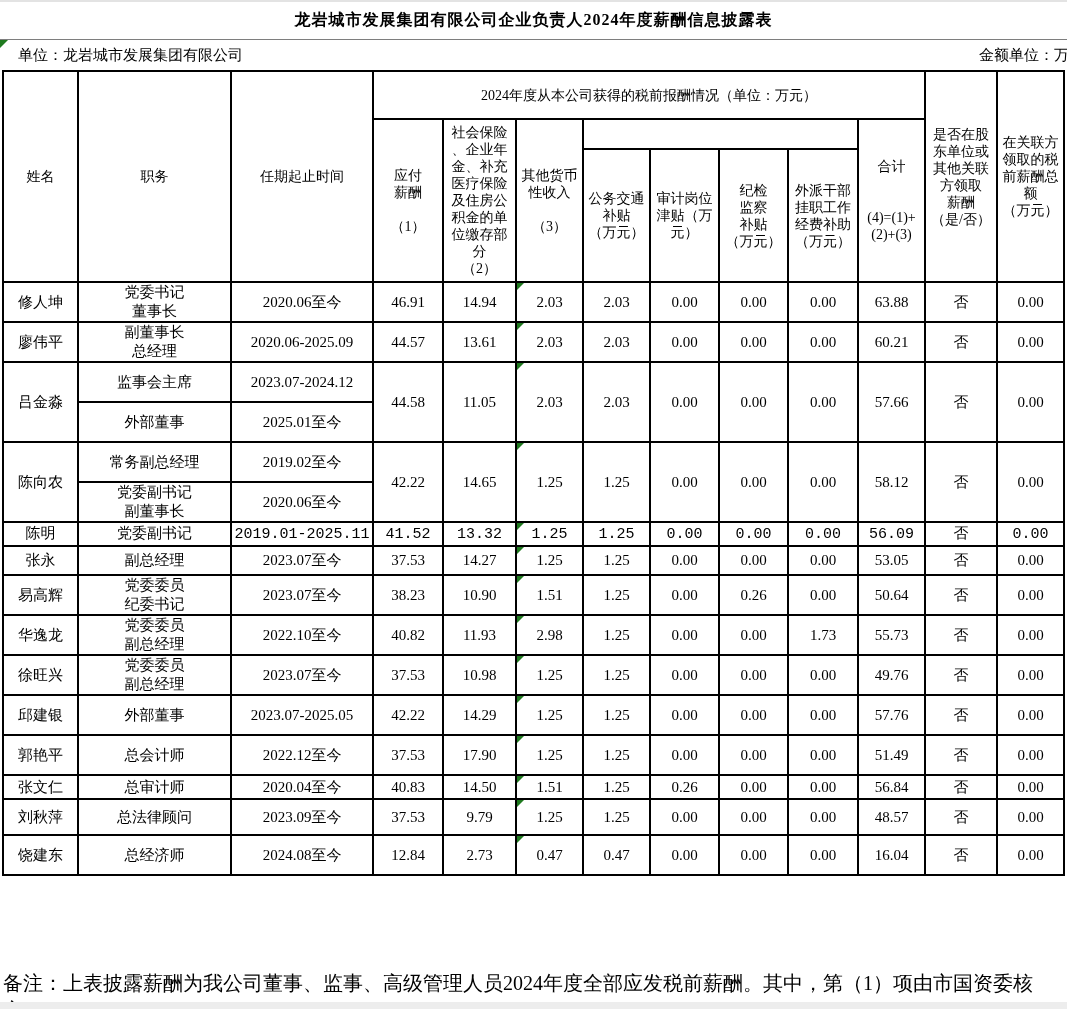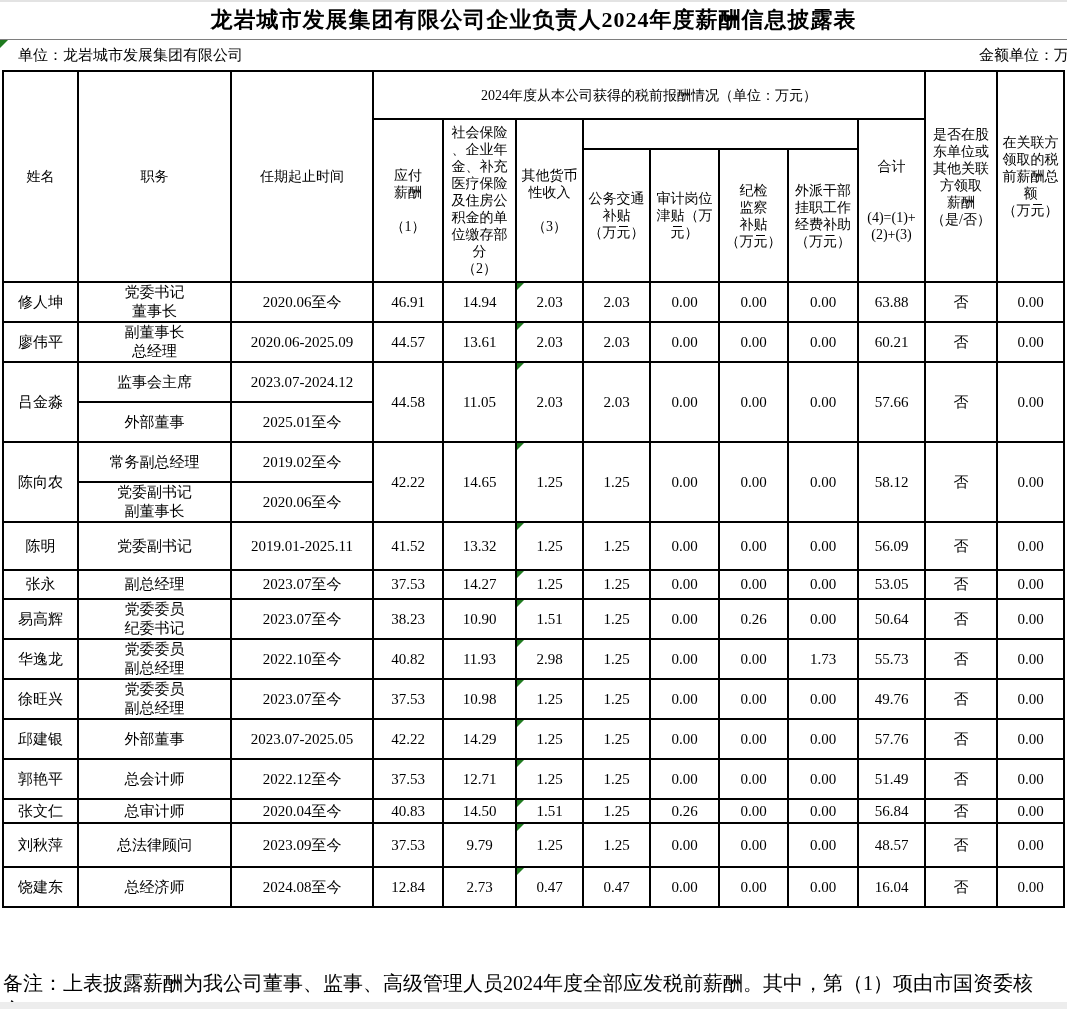--- a/index.html
+++ b/index.html
@@ -6,21 +6,21 @@
   body {
     width:1067px; height:1009px; position:relative; background:#ffffff;
     font-family:"Liberation Serif","DejaVu Serif",serif; color:#000;
     overflow:hidden;
   }
   .edge-top    { position:absolute; top:0; left:0; width:100%; height:2px; background:#e3e3e3; }
   .edge-bottom { position:absolute; bottom:0; left:0; width:100%; height:7px; background:#ededed; }
   .title {
     position:absolute; top:2px; left:0; width:100%; height:36px;
     display:flex; align-items:center; justify-content:center;
-    font-size:22px; font-weight:bold; letter-spacing:1px;
+    font-size:16px; font-weight:bold; letter-spacing:1px;
   }
   .sep { position:absolute; top:39px; left:0; width:100%; height:1px; background:#7e7e7e; }
   .unit-row { position:absolute; top:40px; left:0; width:100%; height:30px; font-size:15px;padding-left:45px; }
   .unit-left  { position:absolute; left:18px;  top:6px; }
   .unit-right { position:absolute; right:28px; top:6px; }
 
   table.main {
     position:absolute; top:70px; left:2px;
     border-collapse:collapse; table-layout:fixed; width:1061px;
   }
@@ -199,21 +199,21 @@
         <td rowspan="2"><span class="cellv">0.00</span></td>
         <td rowspan="2"><span class="cellv">58.12</span></td>
         <td rowspan="2"><span class="cellv">否</span></td>
         <td rowspan="2"><span class="cellv">0.00</span></td>
       </tr>
       <tr style="height: 40px;">
         <td><span class="cellv">党委副书记
 副董事长</span></td>
         <td><span class="cellv">2020.06至今</span></td>
       </tr>
-      <tr style="height: 48px;">
+      <tr style="height: 24px; font-family: Liberation Mono, monospace;">
         <td><span class="cellv">陈明</span></td>
         <td><span class="cellv">党委副书记</span></td>
         <td><span class="cellv">2019.01-2025.11</span></td>
         <td><span class="cellv">41.52</span></td>
         <td><span class="cellv">13.32</span></td>
         <td><span class="cellv">1.25</span><span class="tri"></span></td>
         <td><span class="cellv">1.25</span></td>
         <td><span class="cellv">0.00</span></td>
         <td><span class="cellv">0.00</span></td>
         <td><span class="cellv">0.00</span></td>
@@ -297,21 +297,21 @@
         <td><span class="cellv">0.00</span></td>
         <td><span class="cellv">57.76</span></td>
         <td><span class="cellv">否</span></td>
         <td><span class="cellv">0.00</span></td>
       </tr>
       <tr style="height: 40px;">
         <td><span class="cellv">郭艳平</span></td>
         <td><span class="cellv">总会计师</span></td>
         <td><span class="cellv">2022.12至今</span></td>
         <td><span class="cellv">37.53</span></td>
-        <td><span class="cellv">12.71</span></td>
+        <td><span class="cellv">17.90</span></td>
         <td><span class="cellv">1.25</span><span class="tri"></span></td>
         <td><span class="cellv">1.25</span></td>
         <td><span class="cellv">0.00</span></td>
         <td><span class="cellv">0.00</span></td>
         <td><span class="cellv">0.00</span></td>
         <td><span class="cellv">51.49</span></td>
         <td><span class="cellv">否</span></td>
         <td><span class="cellv">0.00</span></td>
       </tr>
       <tr style="height: 24px;">
@@ -322,21 +322,21 @@
         <td><span class="cellv">14.50</span></td>
         <td><span class="cellv">1.51</span><span class="tri"></span></td>
         <td><span class="cellv">1.25</span></td>
         <td><span class="cellv">0.26</span></td>
         <td><span class="cellv">0.00</span></td>
         <td><span class="cellv">0.00</span></td>
         <td><span class="cellv">56.84</span></td>
         <td><span class="cellv">否</span></td>
         <td><span class="cellv">0.00</span></td>
       </tr>
-      <tr style="height: 44px;">
+      <tr style="height: 36px;">
         <td><span class="cellv">刘秋萍</span></td>
         <td><span class="cellv">总法律顾问</span></td>
         <td><span class="cellv">2023.09至今</span></td>
         <td><span class="cellv">37.53</span></td>
         <td><span class="cellv">9.79</span></td>
         <td><span class="cellv">1.25</span><span class="tri"></span></td>
         <td><span class="cellv">1.25</span></td>
         <td><span class="cellv">0.00</span></td>
         <td><span class="cellv">0.00</span></td>
         <td><span class="cellv">0.00</span></td>

